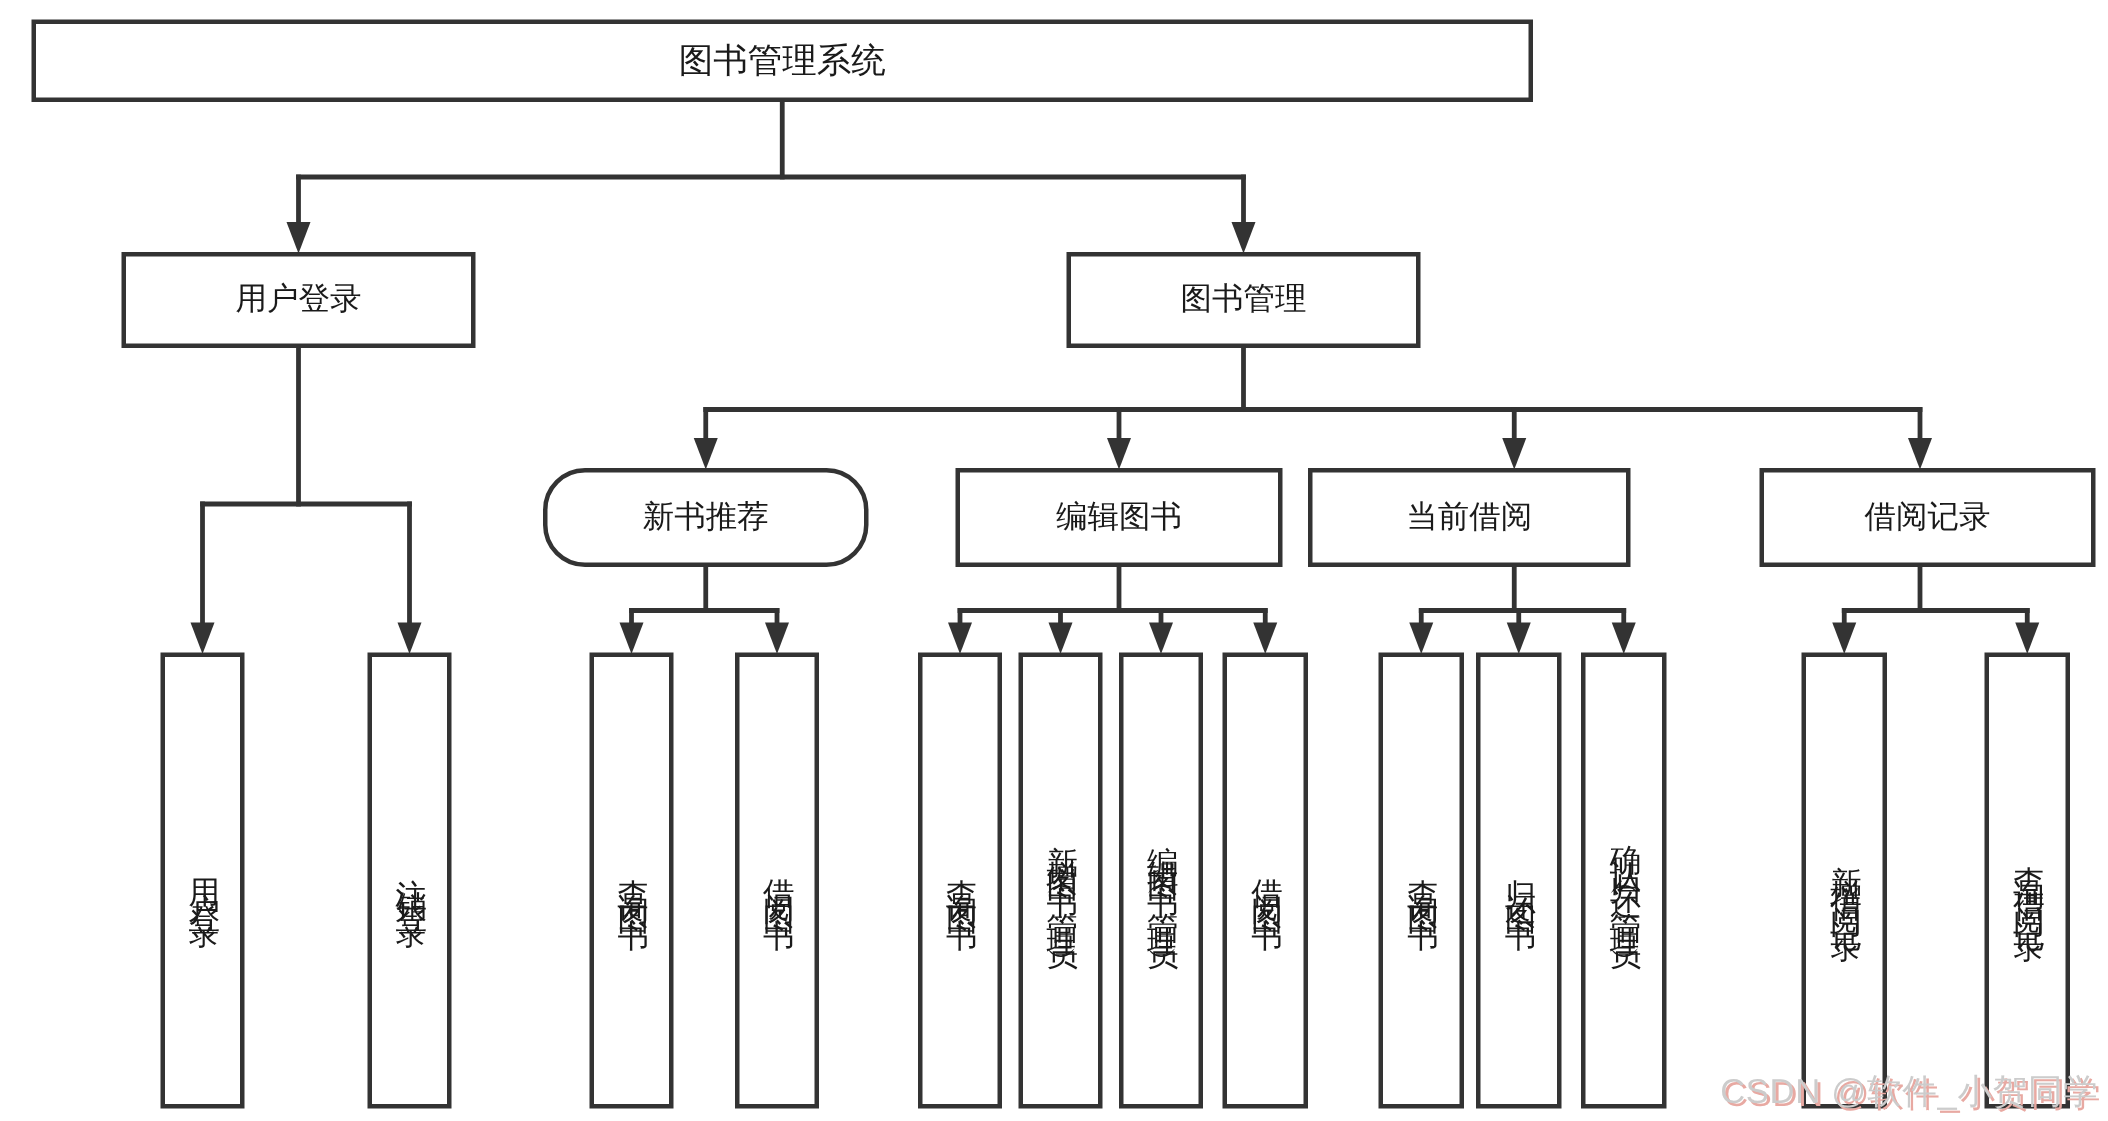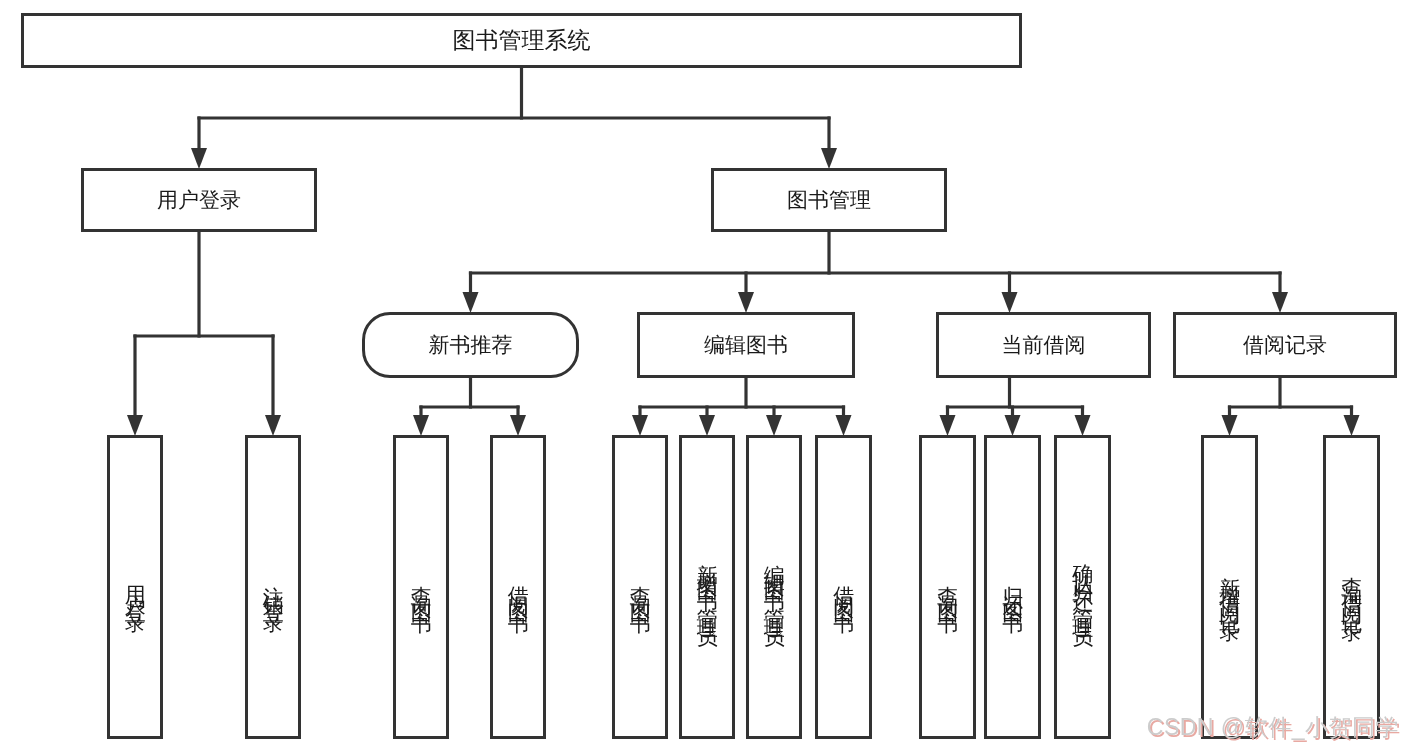--- a/index.html
+++ b/index.html
@@ -111,21 +111,21 @@
       </div>
       <div class="node" data-name="node-mgmt" style="left: 711px; top: 168px; width: 236px; height: 64px; border-color: rgb(51, 51, 51);">
         <span data-name="node-label">图书管理</span>
       </div>
       <div class="node" data-name="node-rec" style="left: 362px; top: 312px; width: 217px; height: 66px; border-color: rgb(51, 51, 51); border-radius: 28px;">
         <span data-name="node-label">新书推荐</span>
       </div>
       <div class="node" data-name="node-bor" style="left: 637px; top: 312px; width: 218px; height: 66px; border-color: rgb(51, 51, 51);">
         <span data-name="node-label">编辑图书</span>
       </div>
-      <div class="node" data-name="node-cur" style="left: 936px; top: 312px; width: 215px; height: 66px; border-color: rgb(51, 51, 51);">
+      <div class="node" data-name="node-cur" style="left: 872px; top: 312px; width: 215px; height: 66px; border-color: rgb(51, 51, 51);">
         <span data-name="node-label">当前借阅</span>
       </div>
       <div class="node" data-name="node-recd" style="left: 1173px; top: 312px; width: 224px; height: 66px; border-color: rgb(51, 51, 51);">
         <span data-name="node-label">借阅记录</span>
       </div>
       <div class="node vertical" data-name="node-a1" style="left: 107px; top: 435px; width: 56px; height: 304px; border-color: rgb(51, 51, 51);">
         <span data-name="node-label">用户登录</span>
       </div>
       <div class="node vertical" data-name="node-a2" style="left: 245px; top: 435px; width: 56px; height: 304px; border-color: rgb(51, 51, 51);">
         <span data-name="node-label">注销登录</span>

